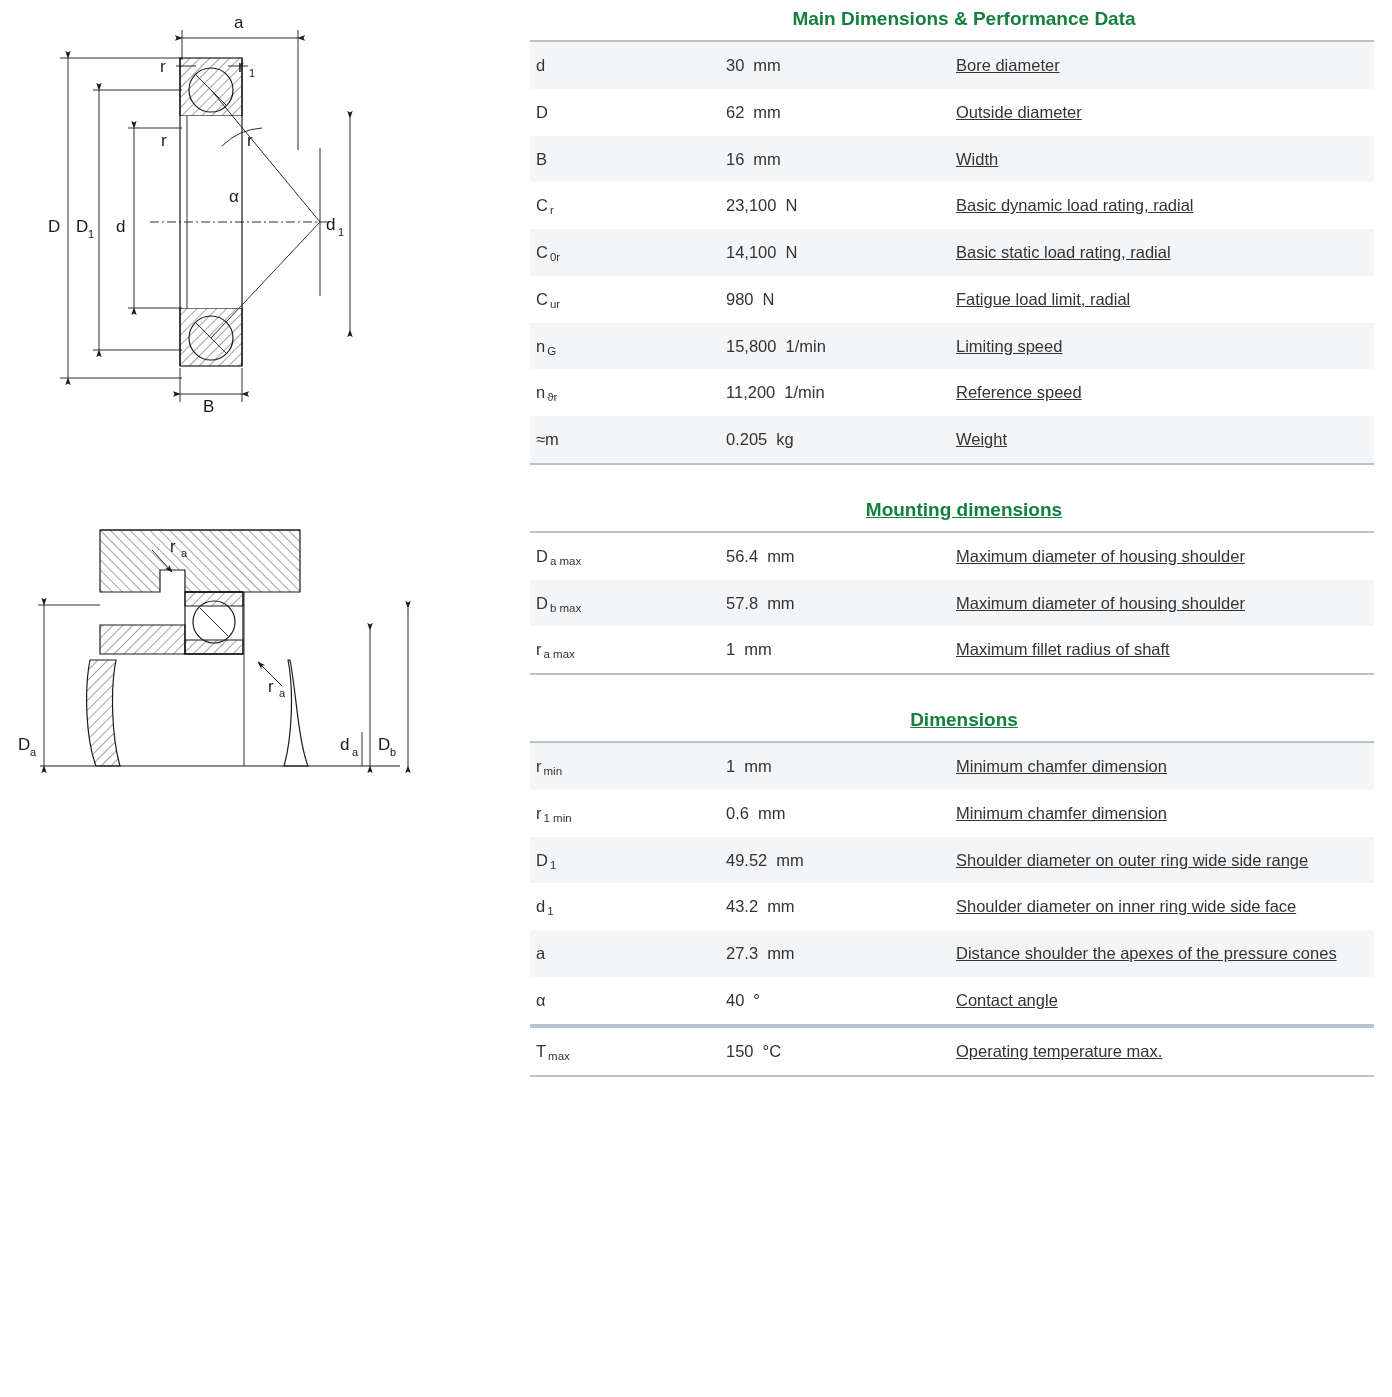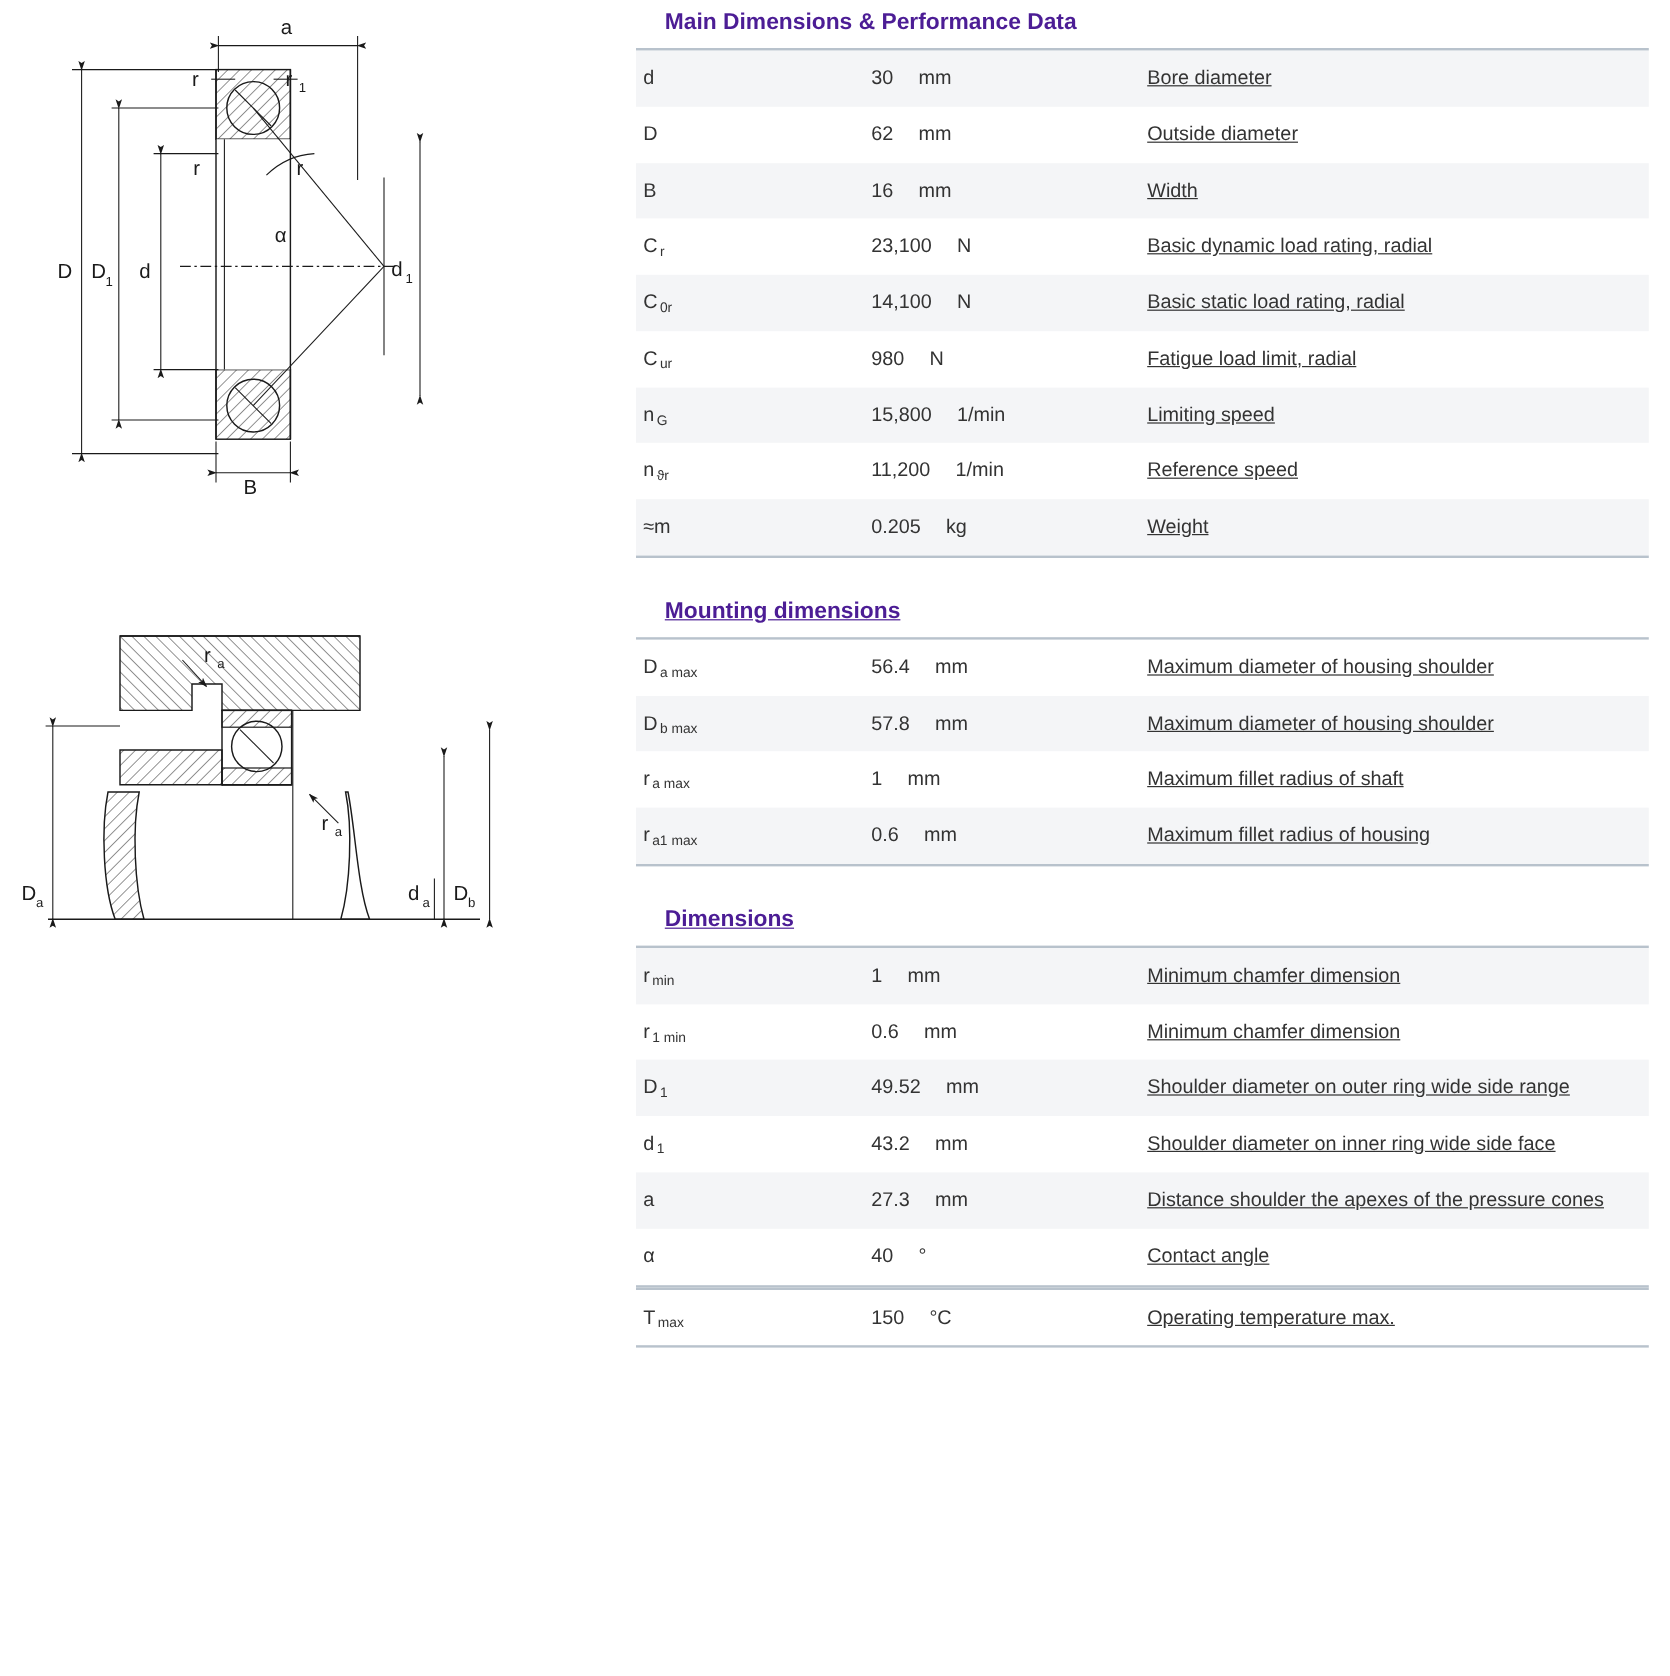--- a/index.html
+++ b/index.html
@@ -32,23 +32,24 @@
   .drawing {
     position: absolute;
   }
   .drawing-top { left: 0; top: 0; }
   .drawing-bottom { left: 0; top: 500px; }
 
   
   .section-title {
     font-size: 19px;
     font-weight: bold;
-    color: #4c1d95;
+    color: #15803d;
     margin: 0 0 10px 0;
     padding-left: 24px;
+    text-align: center;
   }
   .section-title.spaced { margin-top: 34px; text-decoration: underline; }
   table.spec {
     width: 100%;
     border-collapse: collapse;
     border-top: 2px solid #b8c2cc;
     border-bottom: 2px solid #b8c2cc;
   }
   table.spec tr.odd { background: #f4f5f7; }
   table.spec td {
@@ -71,21 +72,21 @@
     padding-right: 10px;
     text-decoration: underline;
   }
   .sub {
     font-size: 11.5px;
     vertical-align: baseline;
     position: relative;
     top: 3px;
     padding-left: 2px;
   }
-  .unit { padding-left: 21px; text-align: right; }
+  .unit { padding-left: 9px; text-align: right; }
 
   
   svg { display: block; }
   .ln { stroke: #1a1a1a; stroke-width: 1.2; fill: none; }
   .ln-thin { stroke: #1a1a1a; stroke-width: 0.9; fill: none; }
   .dash { stroke: #1a1a1a; stroke-width: 0.9; fill: none; stroke-dasharray: 9 3 2 3; }
   .txt { font-family: "Liberation Sans", sans-serif; font-size: 17px; fill: #1a1a1a; }
   .txt-sub { font-family: "Liberation Sans", sans-serif; font-size: 11px; fill: #1a1a1a; }
   .hatch-fill { fill: url(#hatchA); stroke: #1a1a1a; stroke-width: 1.2; }
 </style>
@@ -307,25 +308,20 @@
         <tr class="odd">
           <td class="sym"><span>D</span><span class="sub">b max</span></td>
           <td class="val"><span>57.8</span><span class="unit">mm</span></td>
           <td class="desc">Maximum diameter of housing shoulder</td>
         </tr>
         <tr>
           <td class="sym"><span>r</span><span class="sub">a max</span></td>
           <td class="val"><span>1</span><span class="unit">mm</span></td>
           <td class="desc">Maximum fillet radius of shaft</td>
         </tr>
-        <tr class="odd">
-          <td class="sym"><span>r</span><span class="sub">a1 max</span></td>
-          <td class="val"><span>0.6</span><span class="unit">mm</span></td>
-          <td class="desc">Maximum fillet radius of housing</td>
-        </tr>
       </tbody>
     </table>
 
     <h2 class="section-title spaced">Dimensions</h2>
     <table class="spec">
       <tbody>
         <tr class="odd">
           <td class="sym"><span>r</span><span class="sub">min</span></td>
           <td class="val"><span>1</span><span class="unit">mm</span></td>
           <td class="desc">Minimum chamfer dimension</td>

